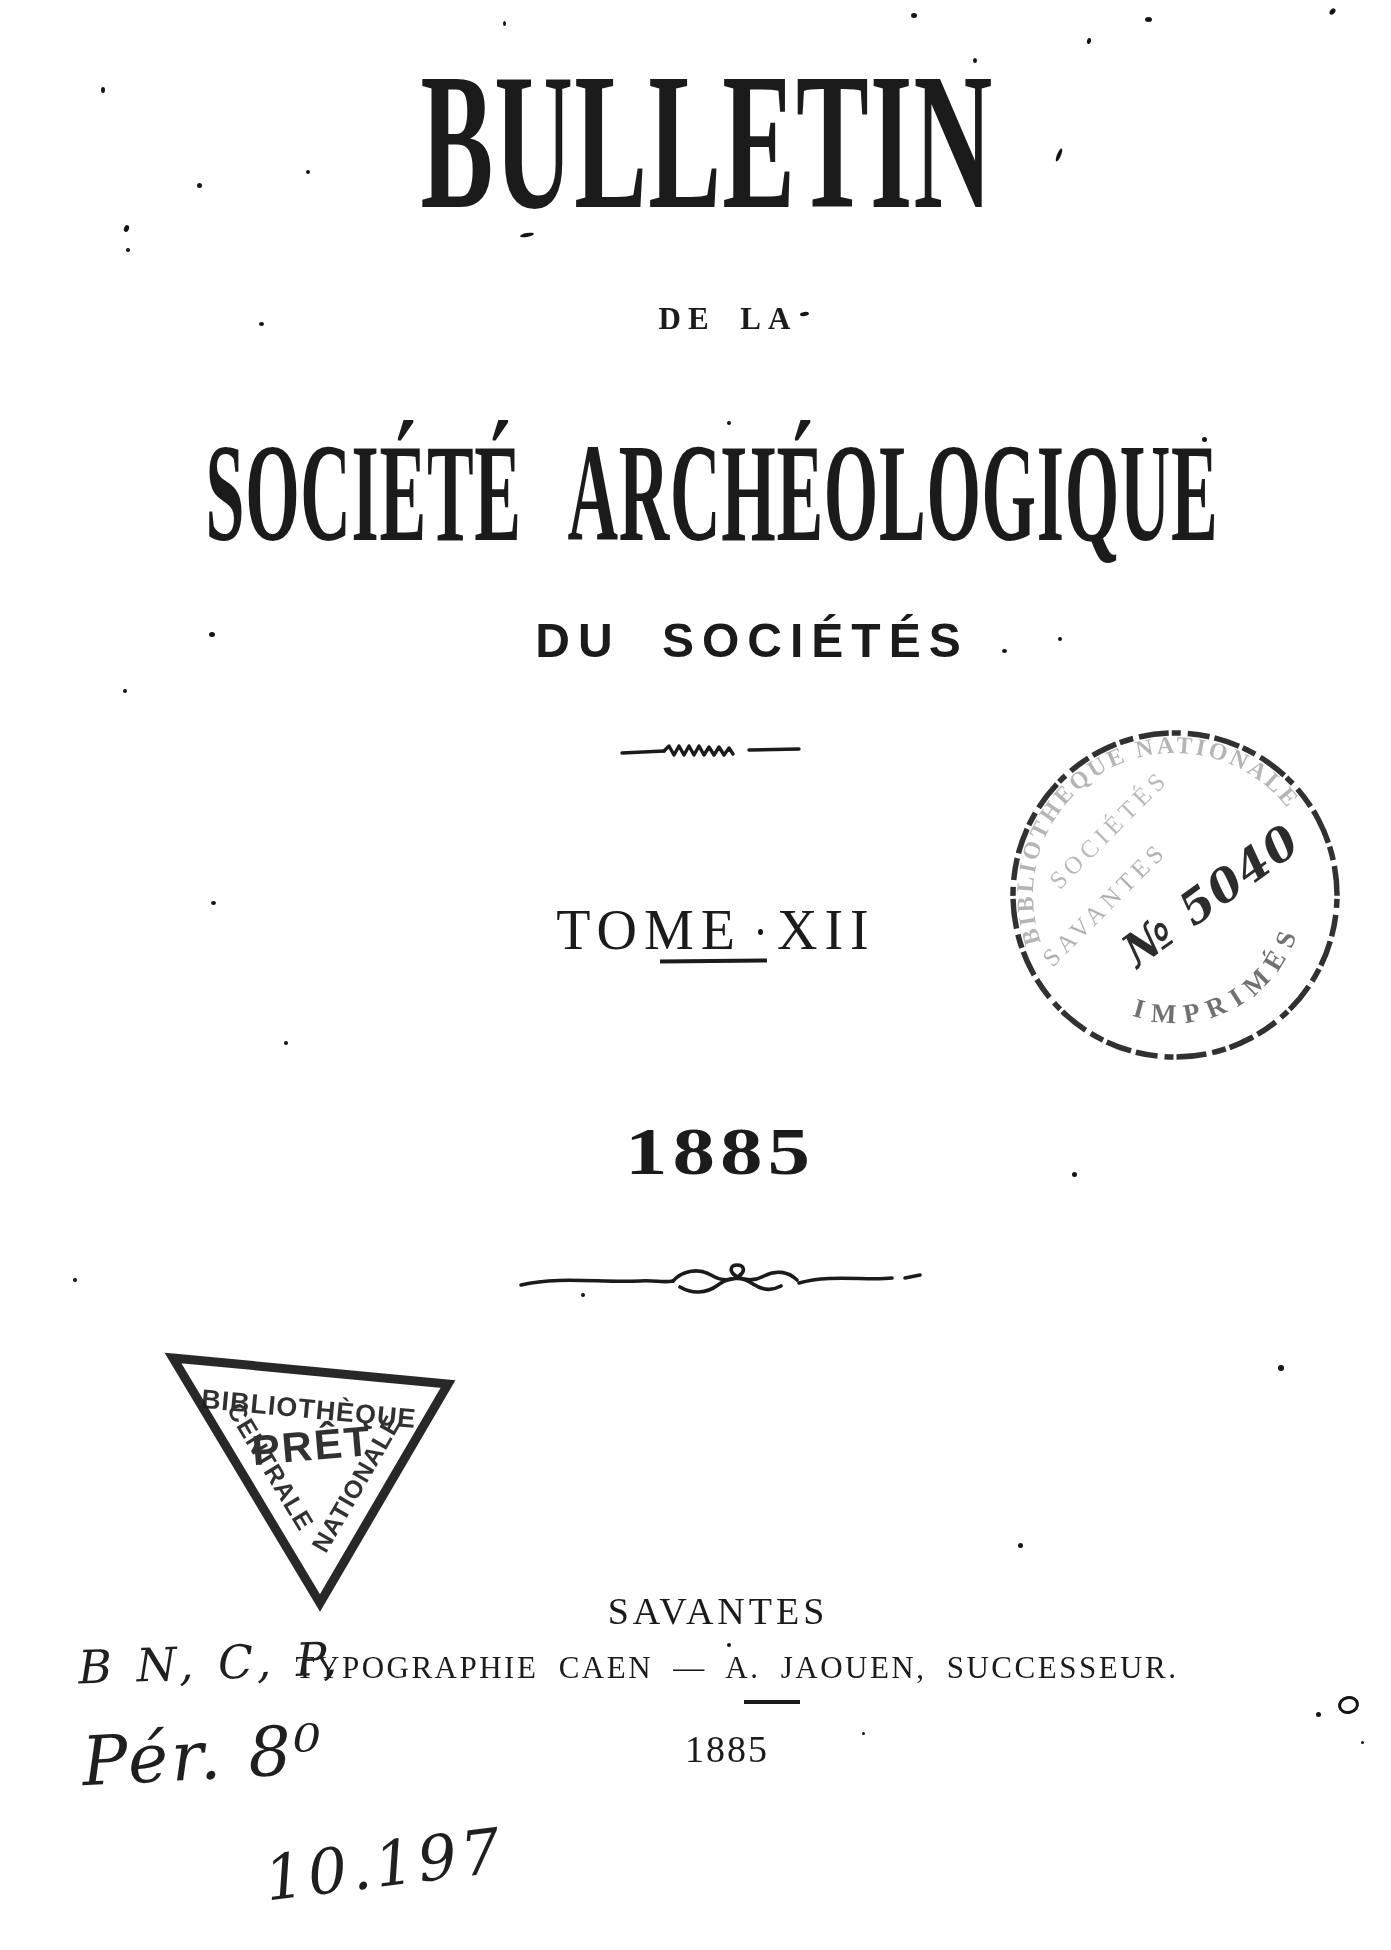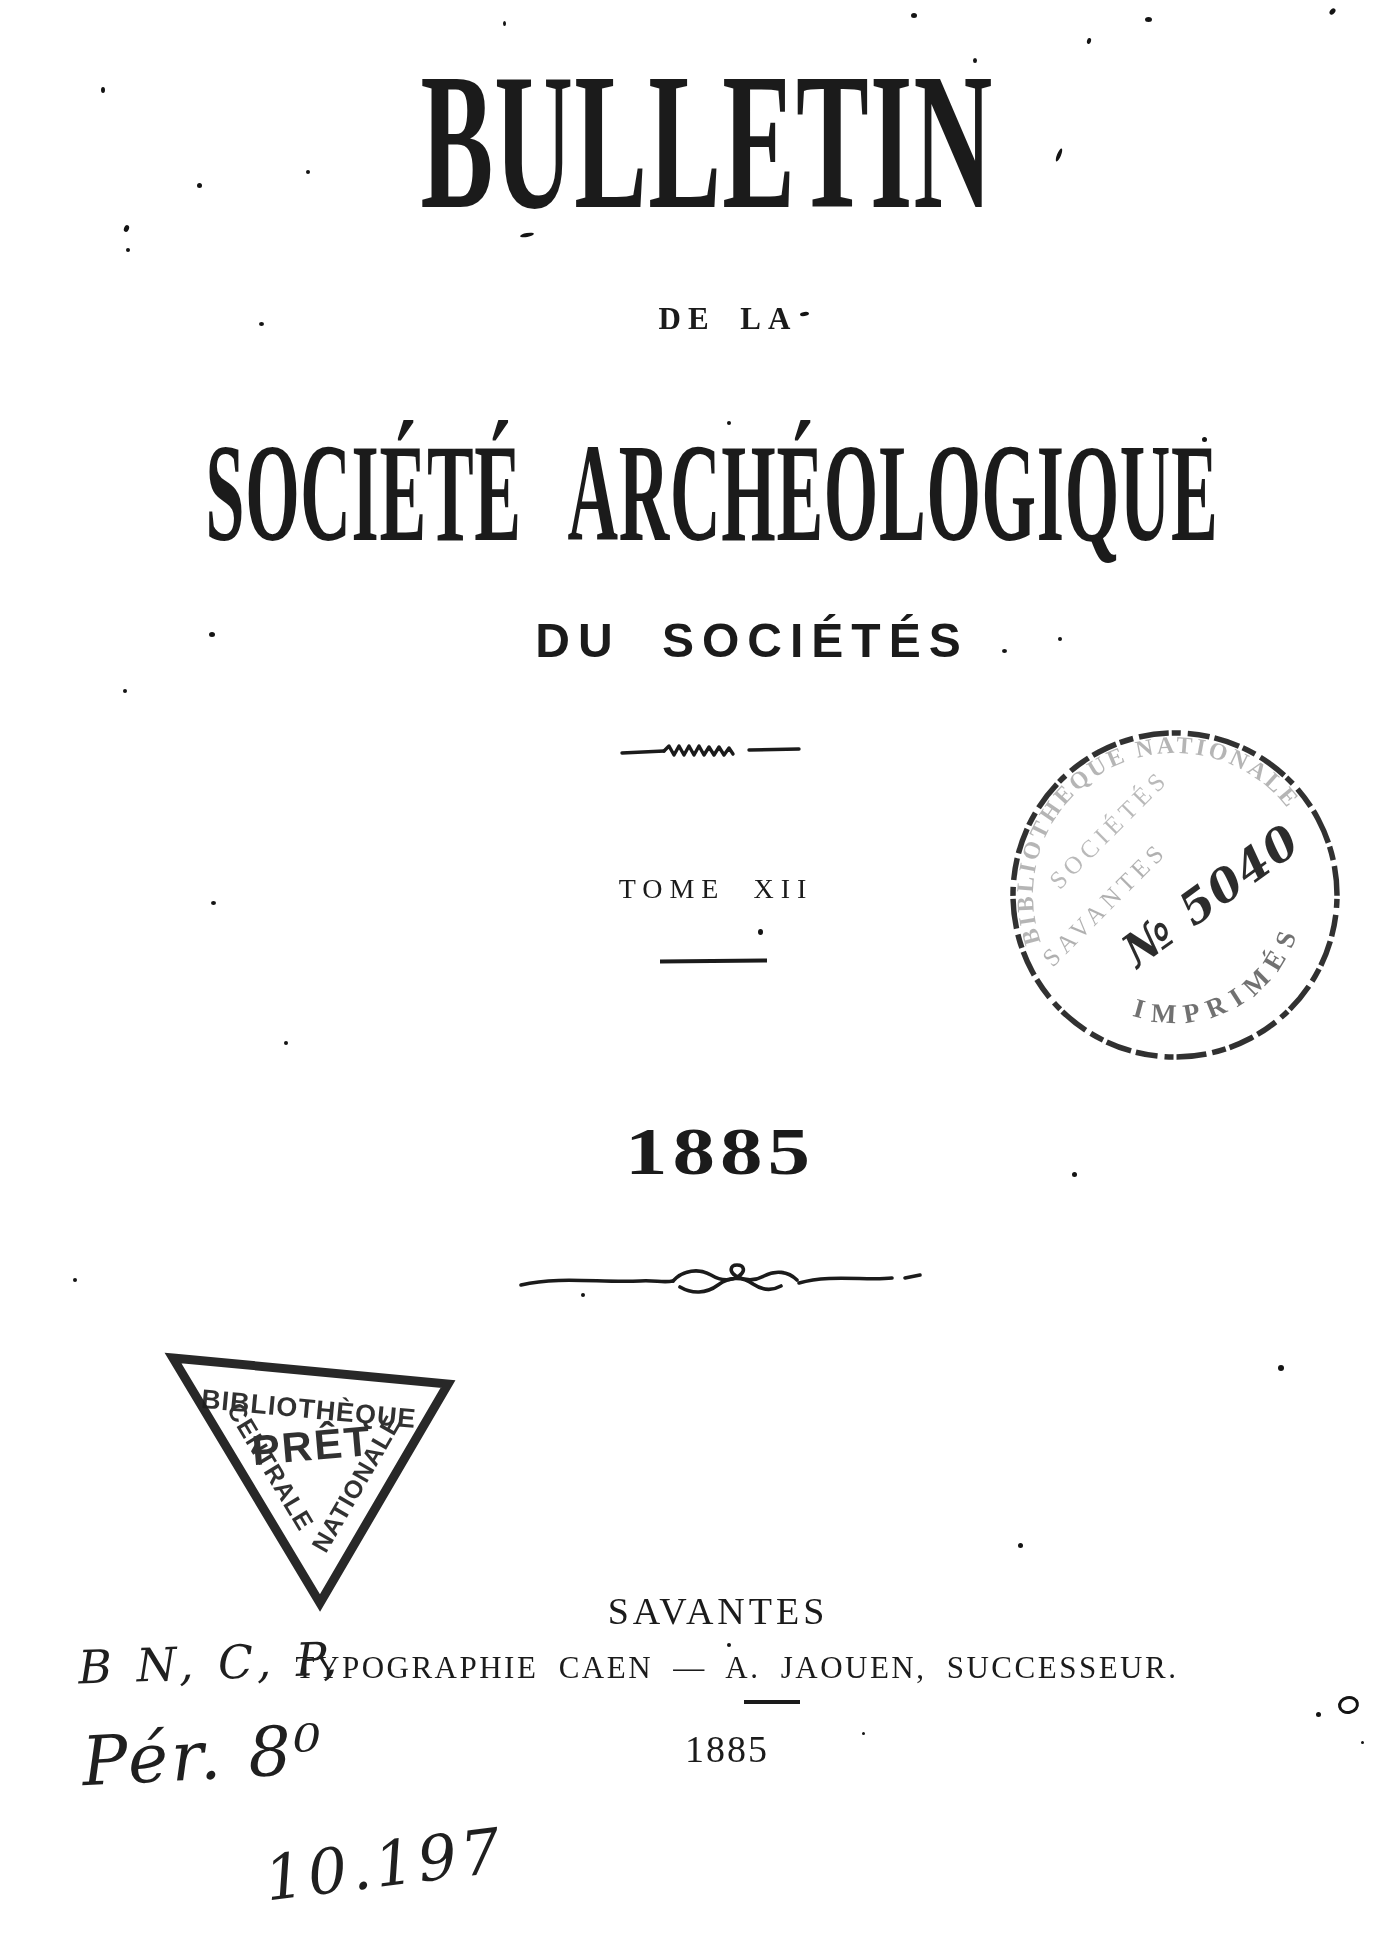--- a/index.html
+++ b/index.html
@@ -23,21 +23,21 @@
   .t-societe{
     top:423px;left:712px;font-size:140px;font-weight:700;line-height:1;
     transform:translateX(-50%) scaleX(.50);word-spacing:.45em;letter-spacing:.01em;
   }
   .t-finistere{
     top:617px;left:752px;font-size:48px;font-weight:700;line-height:1;
     font-family:"Liberation Sans", sans-serif;
     letter-spacing:8px;word-spacing:20px;transform:translateX(-50%);
   }
   .t-tome{
-    top:875px;left:716px;font-size:28px;font-weight:400;line-height:1;
+    top:902px;left:716px;font-size:56px;font-weight:400;line-height:1;
     letter-spacing:7px;word-spacing:14px;transform:translateX(-50%);
   }
   .t-year-big{
     top:1117px;left:720px;font-size:68px;font-weight:700;line-height:1;
     letter-spacing:4px;transform:translateX(-50%) scaleX(1.25);
   }
   .t-quimper{
     top:1592px;left:718px;font-size:38px;line-height:1;
     letter-spacing:4px;transform:translateX(-50%);
   }

